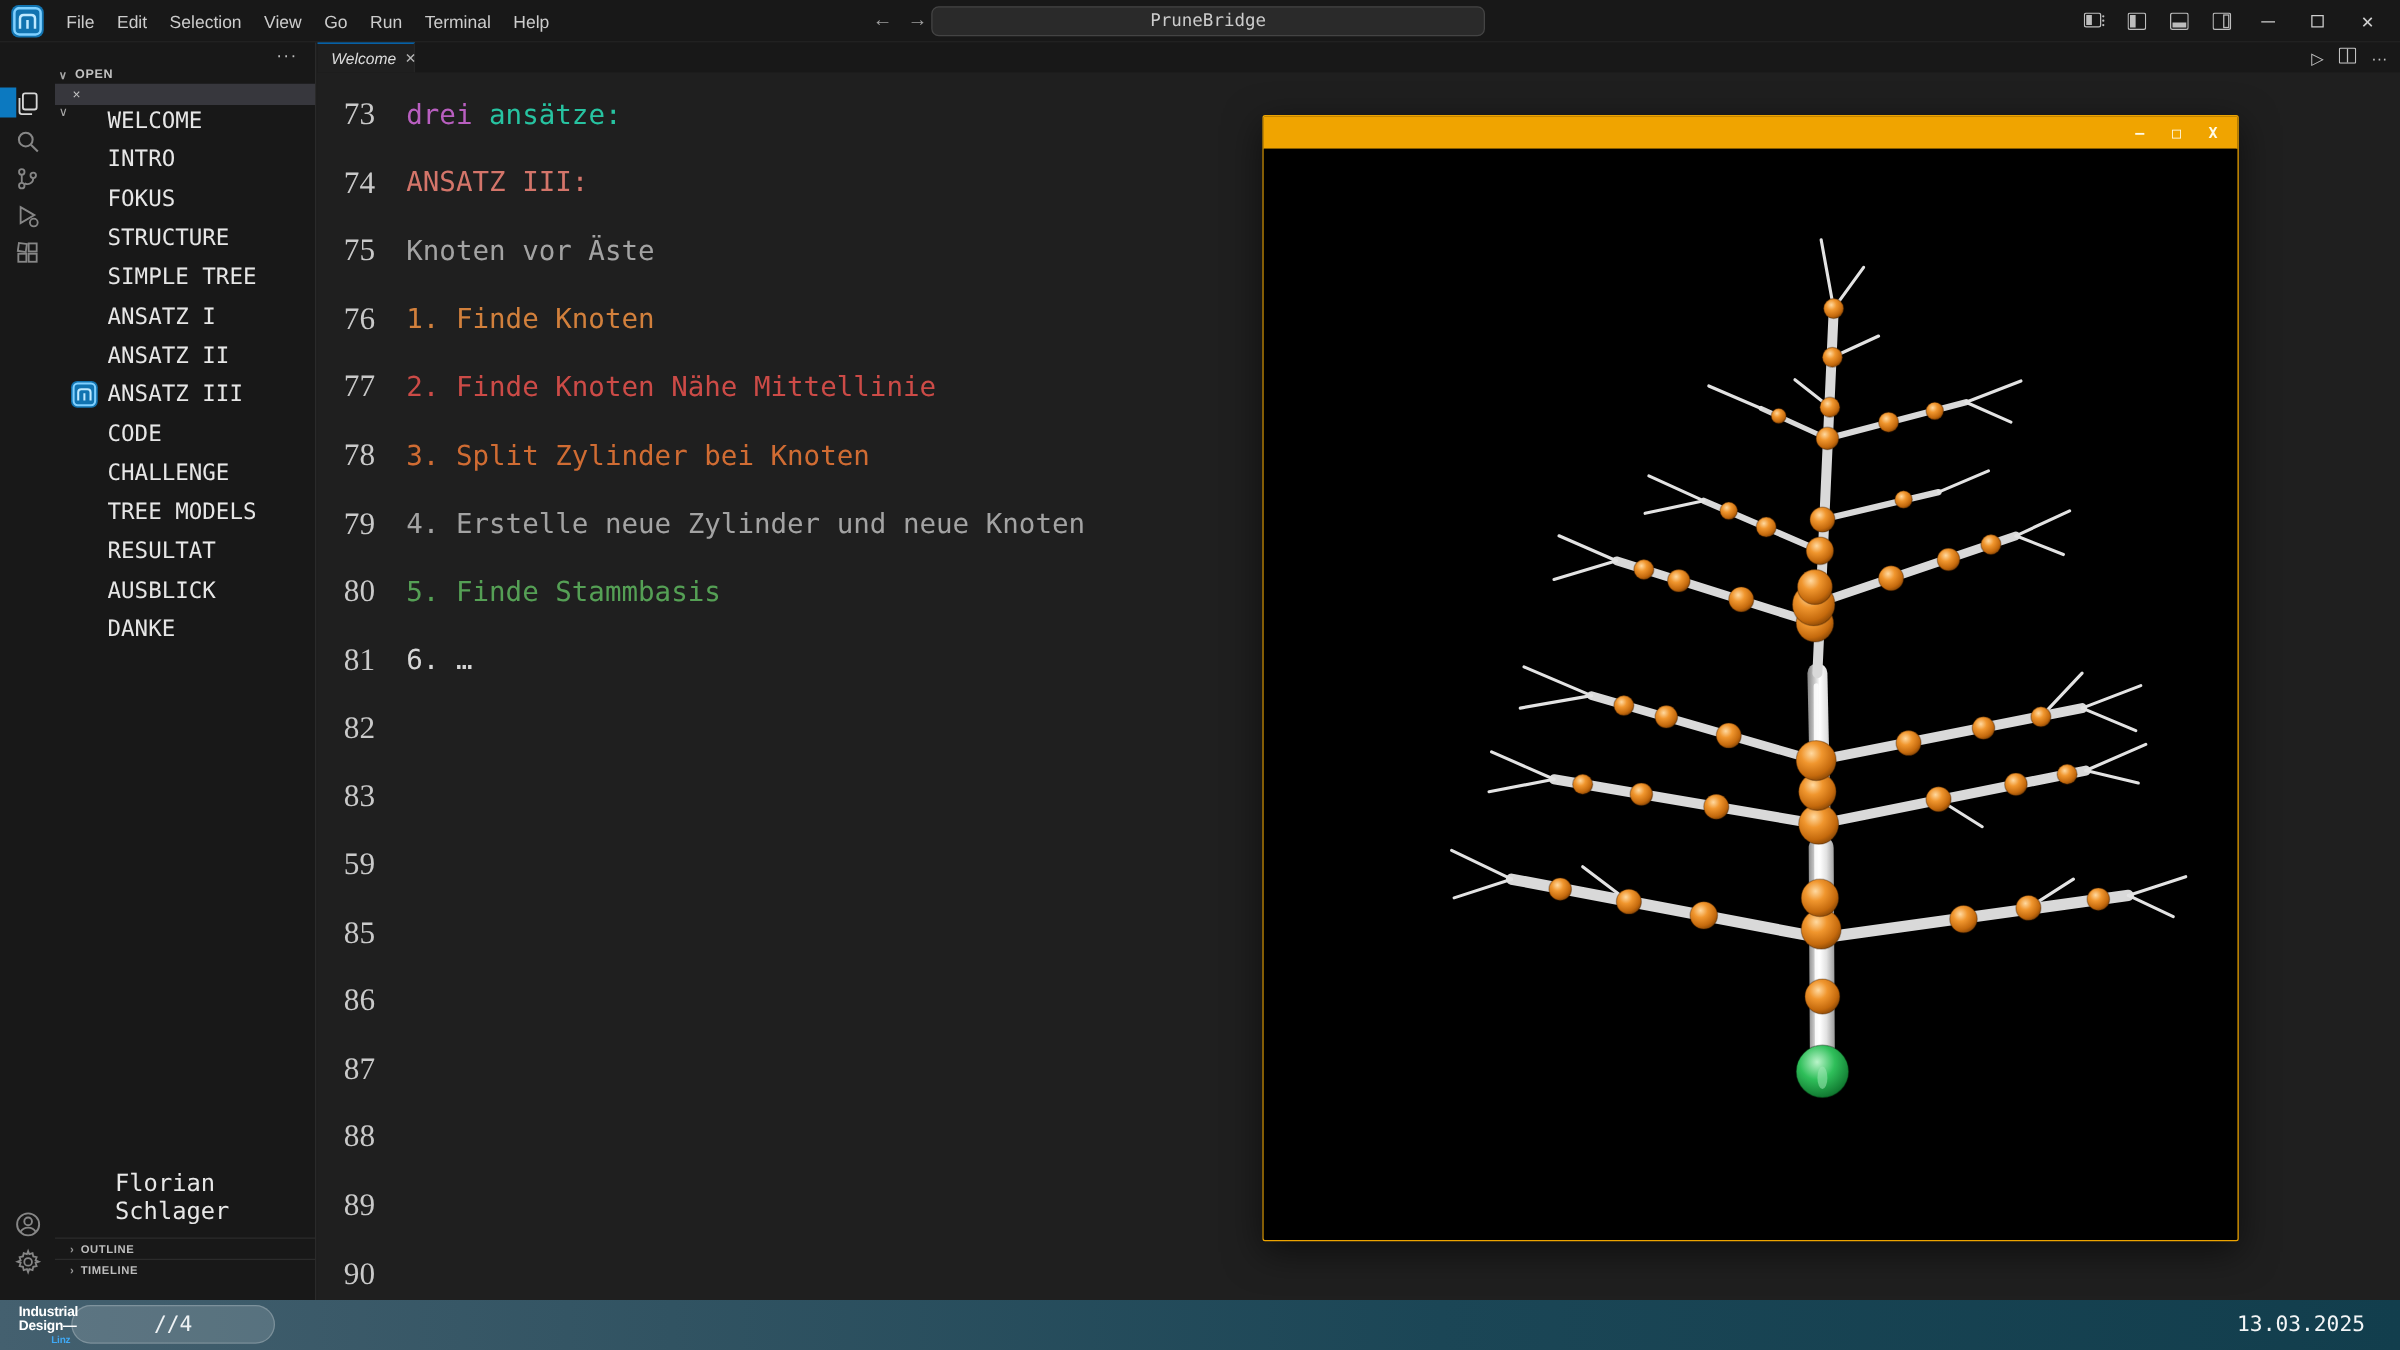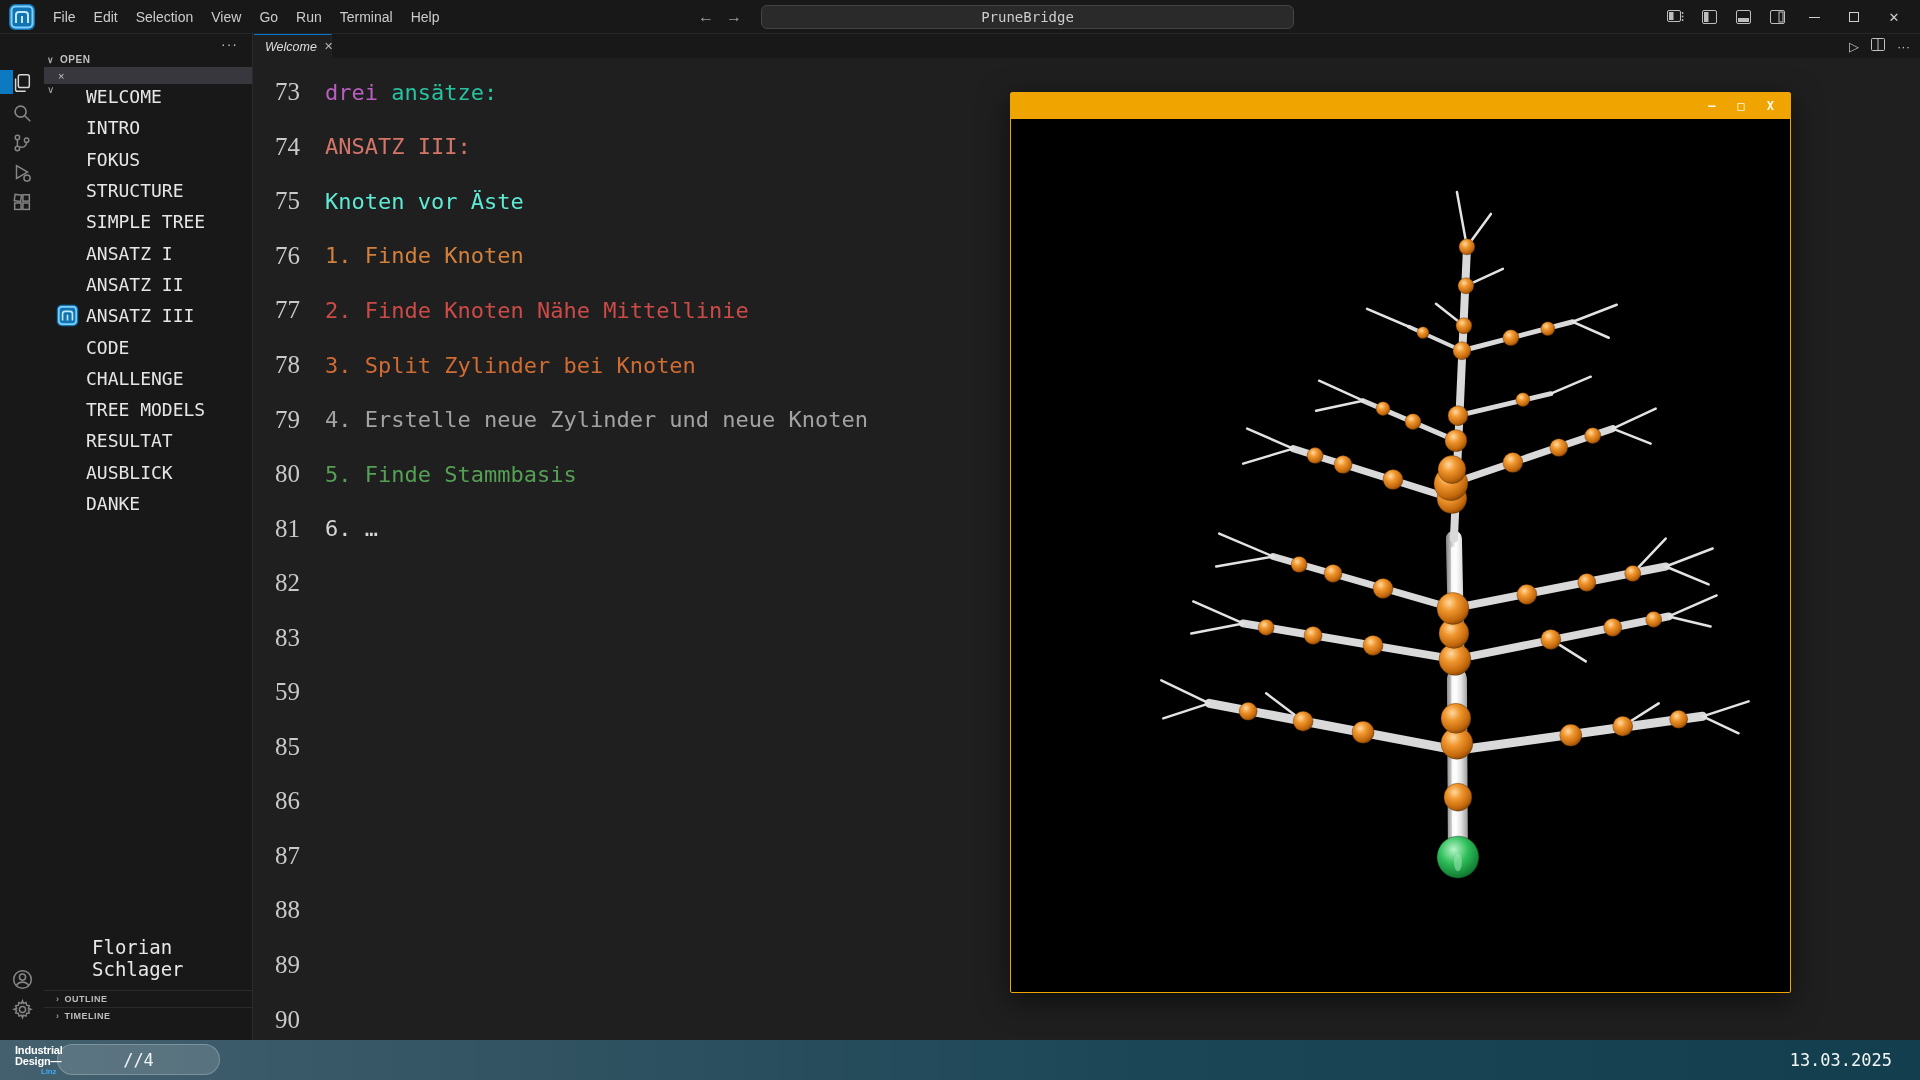--- a/index.html
+++ b/index.html
@@ -9,24 +9,24 @@
 
   
   .titlebar { position:absolute; left:0; top:0; width:1920px; height:34px;
               background:#181818; border-bottom:1px solid #252525; display:flex; align-items:center; }
   .app-logo { position:absolute; left:8px; top:3px; width:28px; height:28px; }
   .menus { position:absolute; left:44px; top:0; height:34px; display:flex; align-items:center; }
   .menu-item { color:#cccccc; font-size:14px; padding:0 9px; height:24px; line-height:24px;
                border-radius:5px; cursor:default; }
   .nav-arrows { position:absolute; left:698px; top:0; height:34px; display:flex; align-items:center; gap:12px;
                 color:#9d9d9d; font-size:16px; }
-  .command-center { position:absolute; left:745px; top:5px; width:533px; height:24px; background:#2a2a2a;
+  .command-center { position:absolute; left:745px; top:5px; width:443px; height:24px; background:#2a2a2a;
                     border:1px solid #444444; border-radius:6px; color:#cccccc; font-size:14px;
                     display:flex; align-items:center; justify-content:center;
-                    font-family:"DejaVu Sans Mono", monospace;margin-left:16px; }
+                    font-family:"DejaVu Sans Mono", monospace; }
   .win-icons { position:absolute; right:8px; top:0; height:34px; display:flex; align-items:center; gap:4px; }
   .layout-ic { width:30px; height:26px; display:flex; align-items:center; justify-content:center; }
   .layout-ic svg { display:block; }
   .wc { width:36px; height:26px; display:flex; align-items:center; justify-content:center; color:#cfcfcf; }
   .wc .min { width:11px; height:1px; background:#cfcfcf; display:block; }
   .wc .max { width:10px; height:10px; border:1px solid #cfcfcf; display:block; }
   .wc.close { font-size:13px; }
 
   
   .activitybar { position:absolute; left:0; top:34px; width:44px; height:1006px; background:#181818; }
@@ -284,21 +284,21 @@
       <div class="code-row">
         <span class="line-num">73</span>
         <span class="line-text"><span style="color: rgb(185, 95, 192); text-align: right;">drei</span><span style="color: rgb(39, 195, 161);"> ansätze:</span></span>
       </div>
       <div class="code-row">
         <span class="line-num">74</span>
         <span class="line-text"><span style="color: rgb(212, 117, 106);">ANSATZ III:</span></span>
       </div>
       <div class="code-row">
         <span class="line-num">75</span>
-        <span class="line-text"><span style="color: #5eead4;">Knoten vor Äste</span></span>
+        <span class="line-text"><span style="color: #a3a3a3;">Knoten vor Äste</span></span>
       </div>
       <div class="code-row">
         <span class="line-num">76</span>
         <span class="line-text"><span style="color: rgb(210, 128, 60);">1. Finde Knoten</span></span>
       </div>
       <div class="code-row">
         <span class="line-num">77</span>
         <span class="line-text"><span style="color: rgb(204, 75, 71);">2. Finde Knoten Nähe Mittellinie</span></span>
       </div>
       <div class="code-row">

